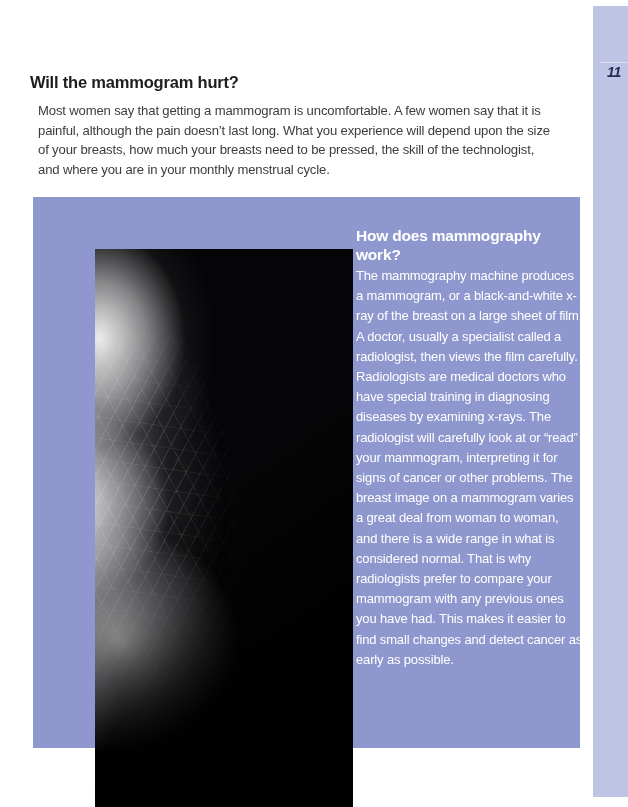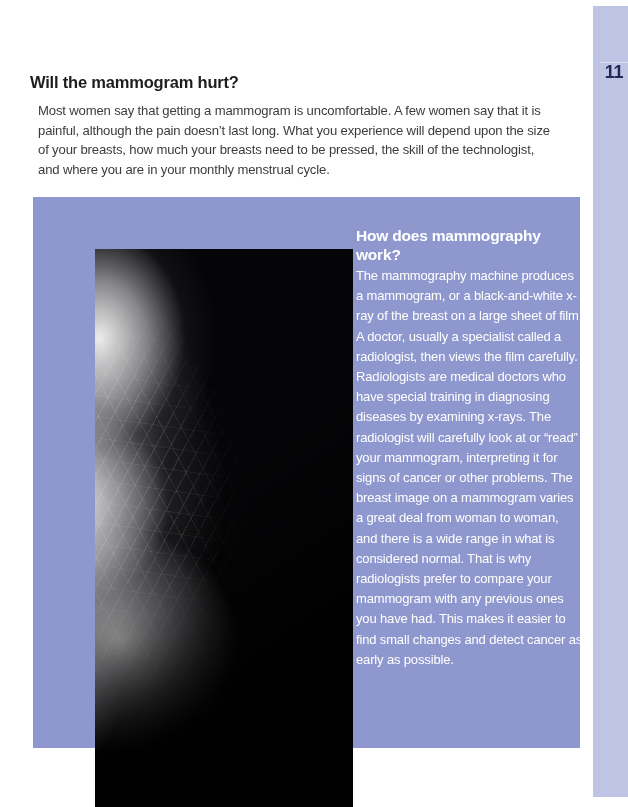--- a/index.html
+++ b/index.html
@@ -40,25 +40,26 @@
     height: 1px;
     background: #d8dcee;
   }
   .page-number {
     position: absolute;
     left: 600px;
     top: 64px;
     width: 28px;
     text-align: center;
     font-family: "Liberation Sans", sans-serif;
-    font-size: 18px;
+    font-size: 14px;
     font-weight: bold;
     color: #1f2a55;
     letter-spacing: -0.3px;
     line-height: 17px;
+    font-style: italic;
   }
 
   
   .article {
     position: absolute;
     left: 30px;
     top: 56px;
     width: 535px;
   }
   .article-heading {

